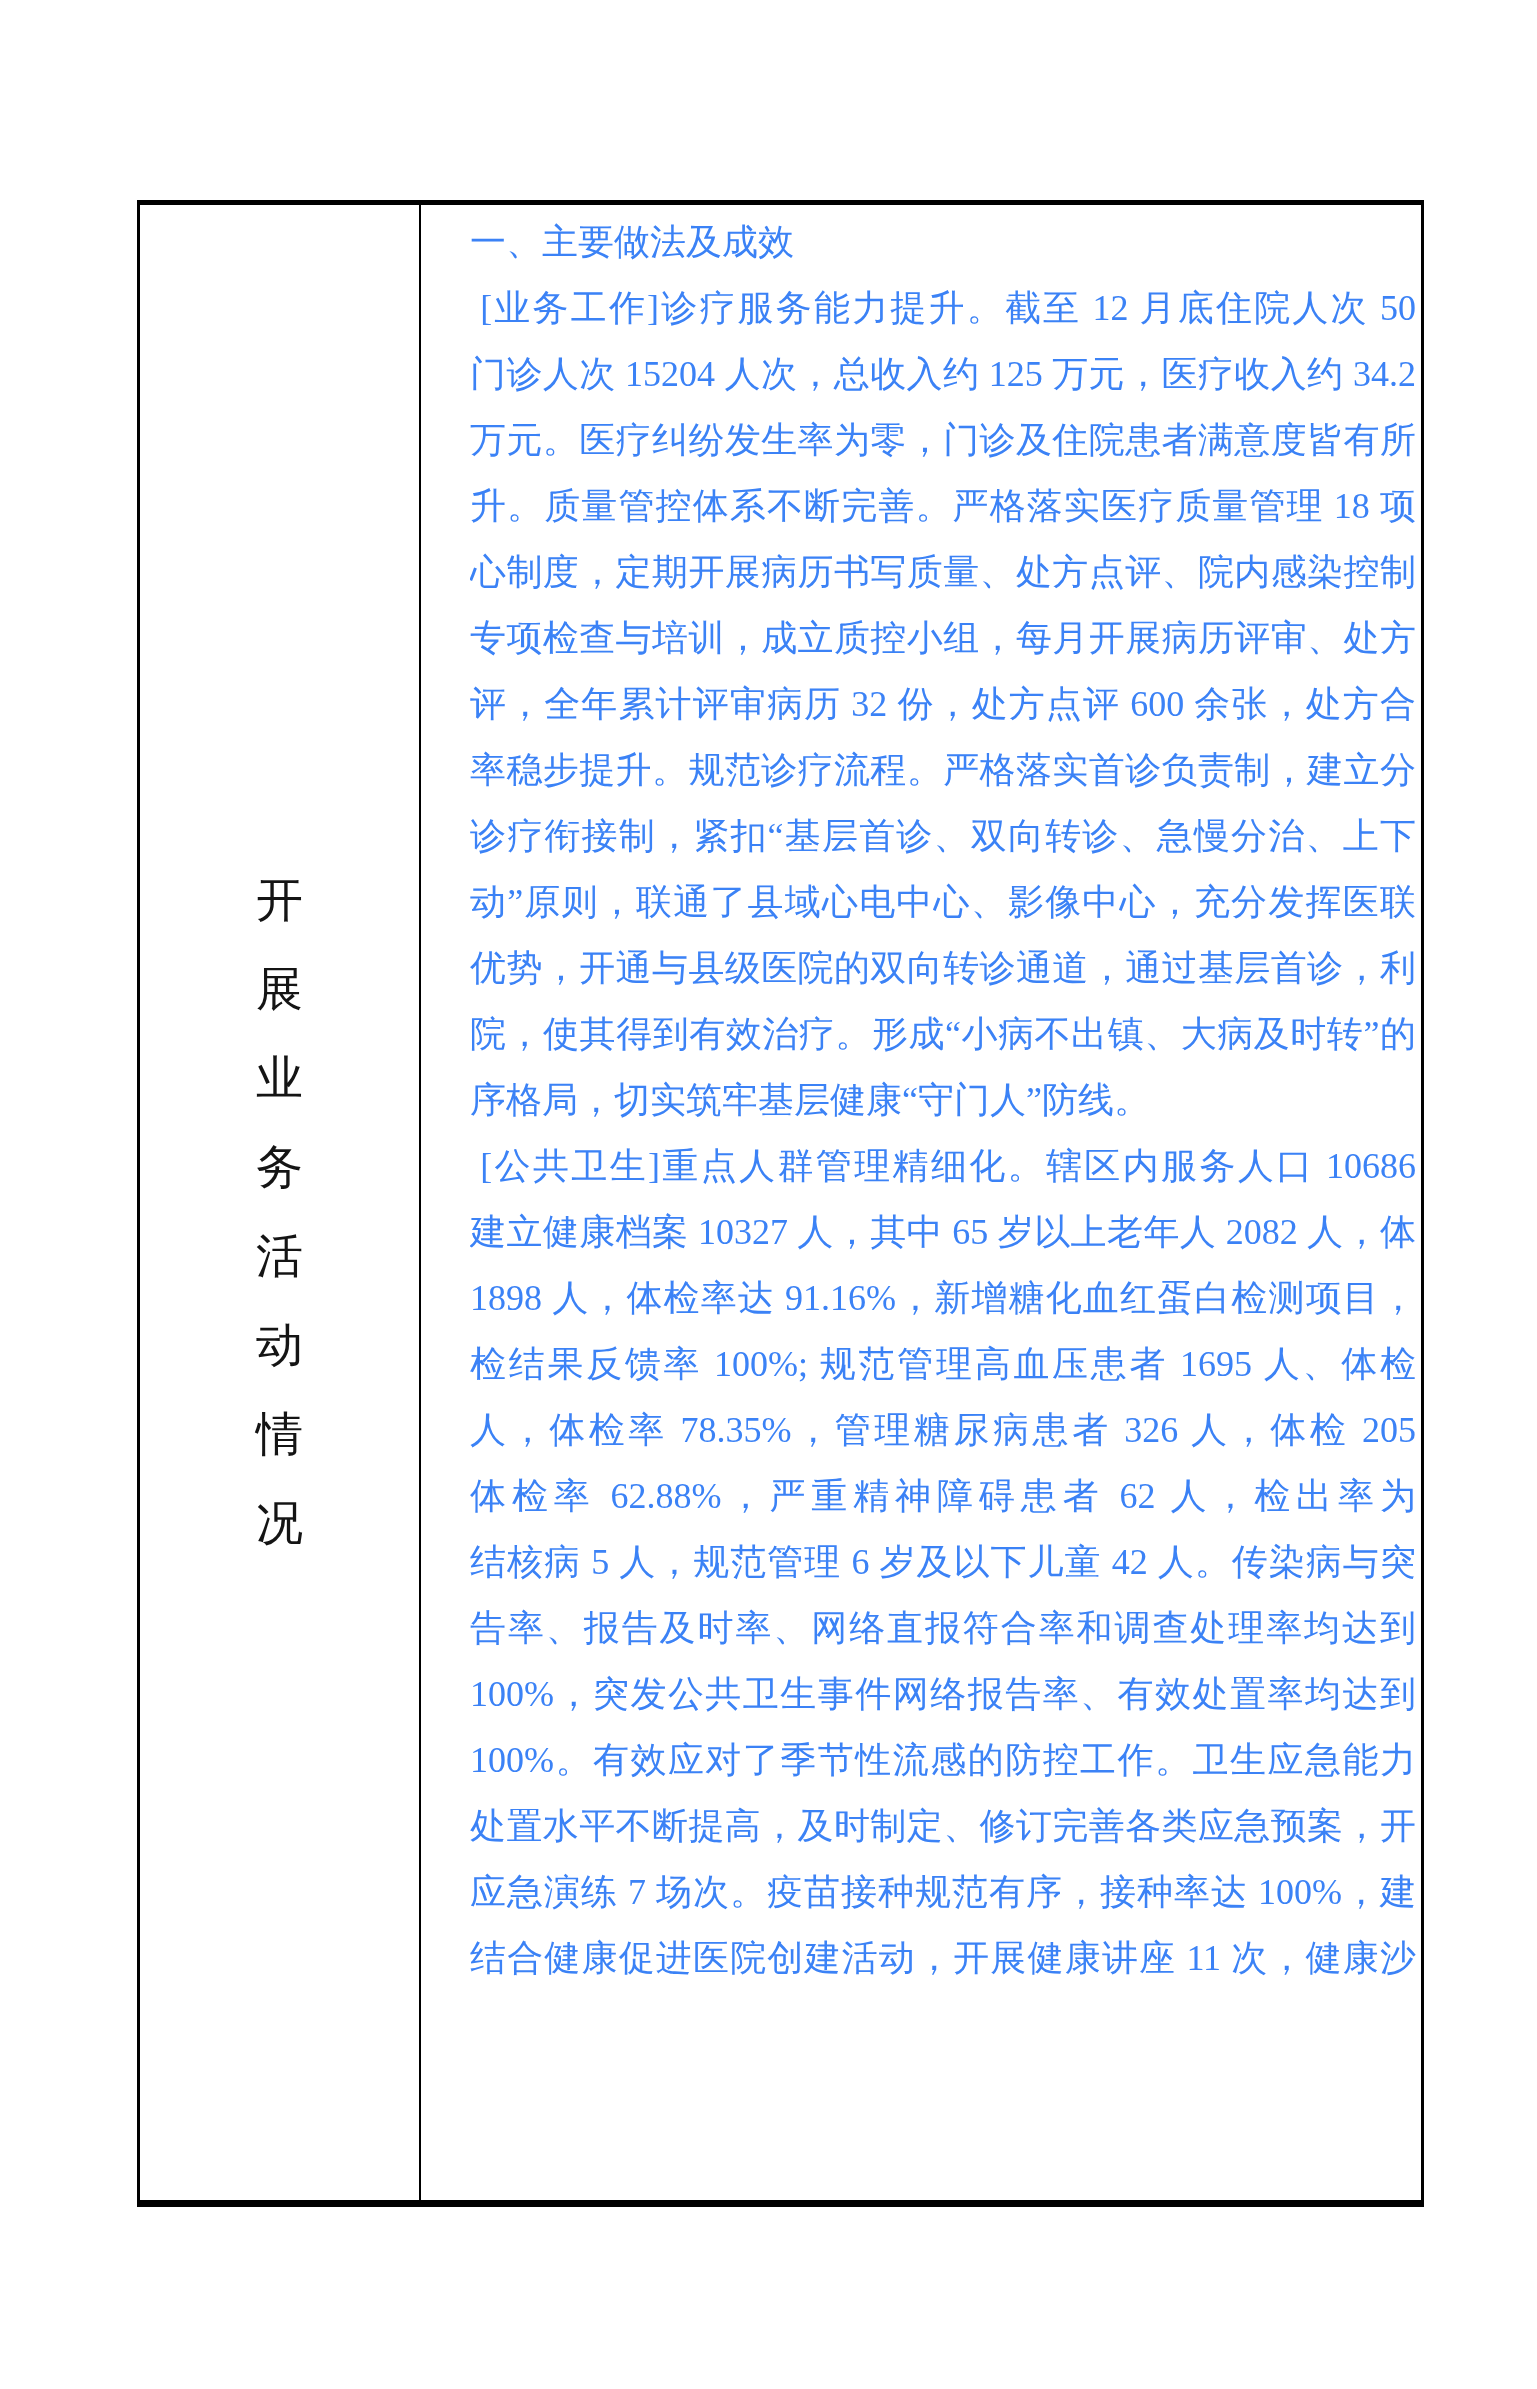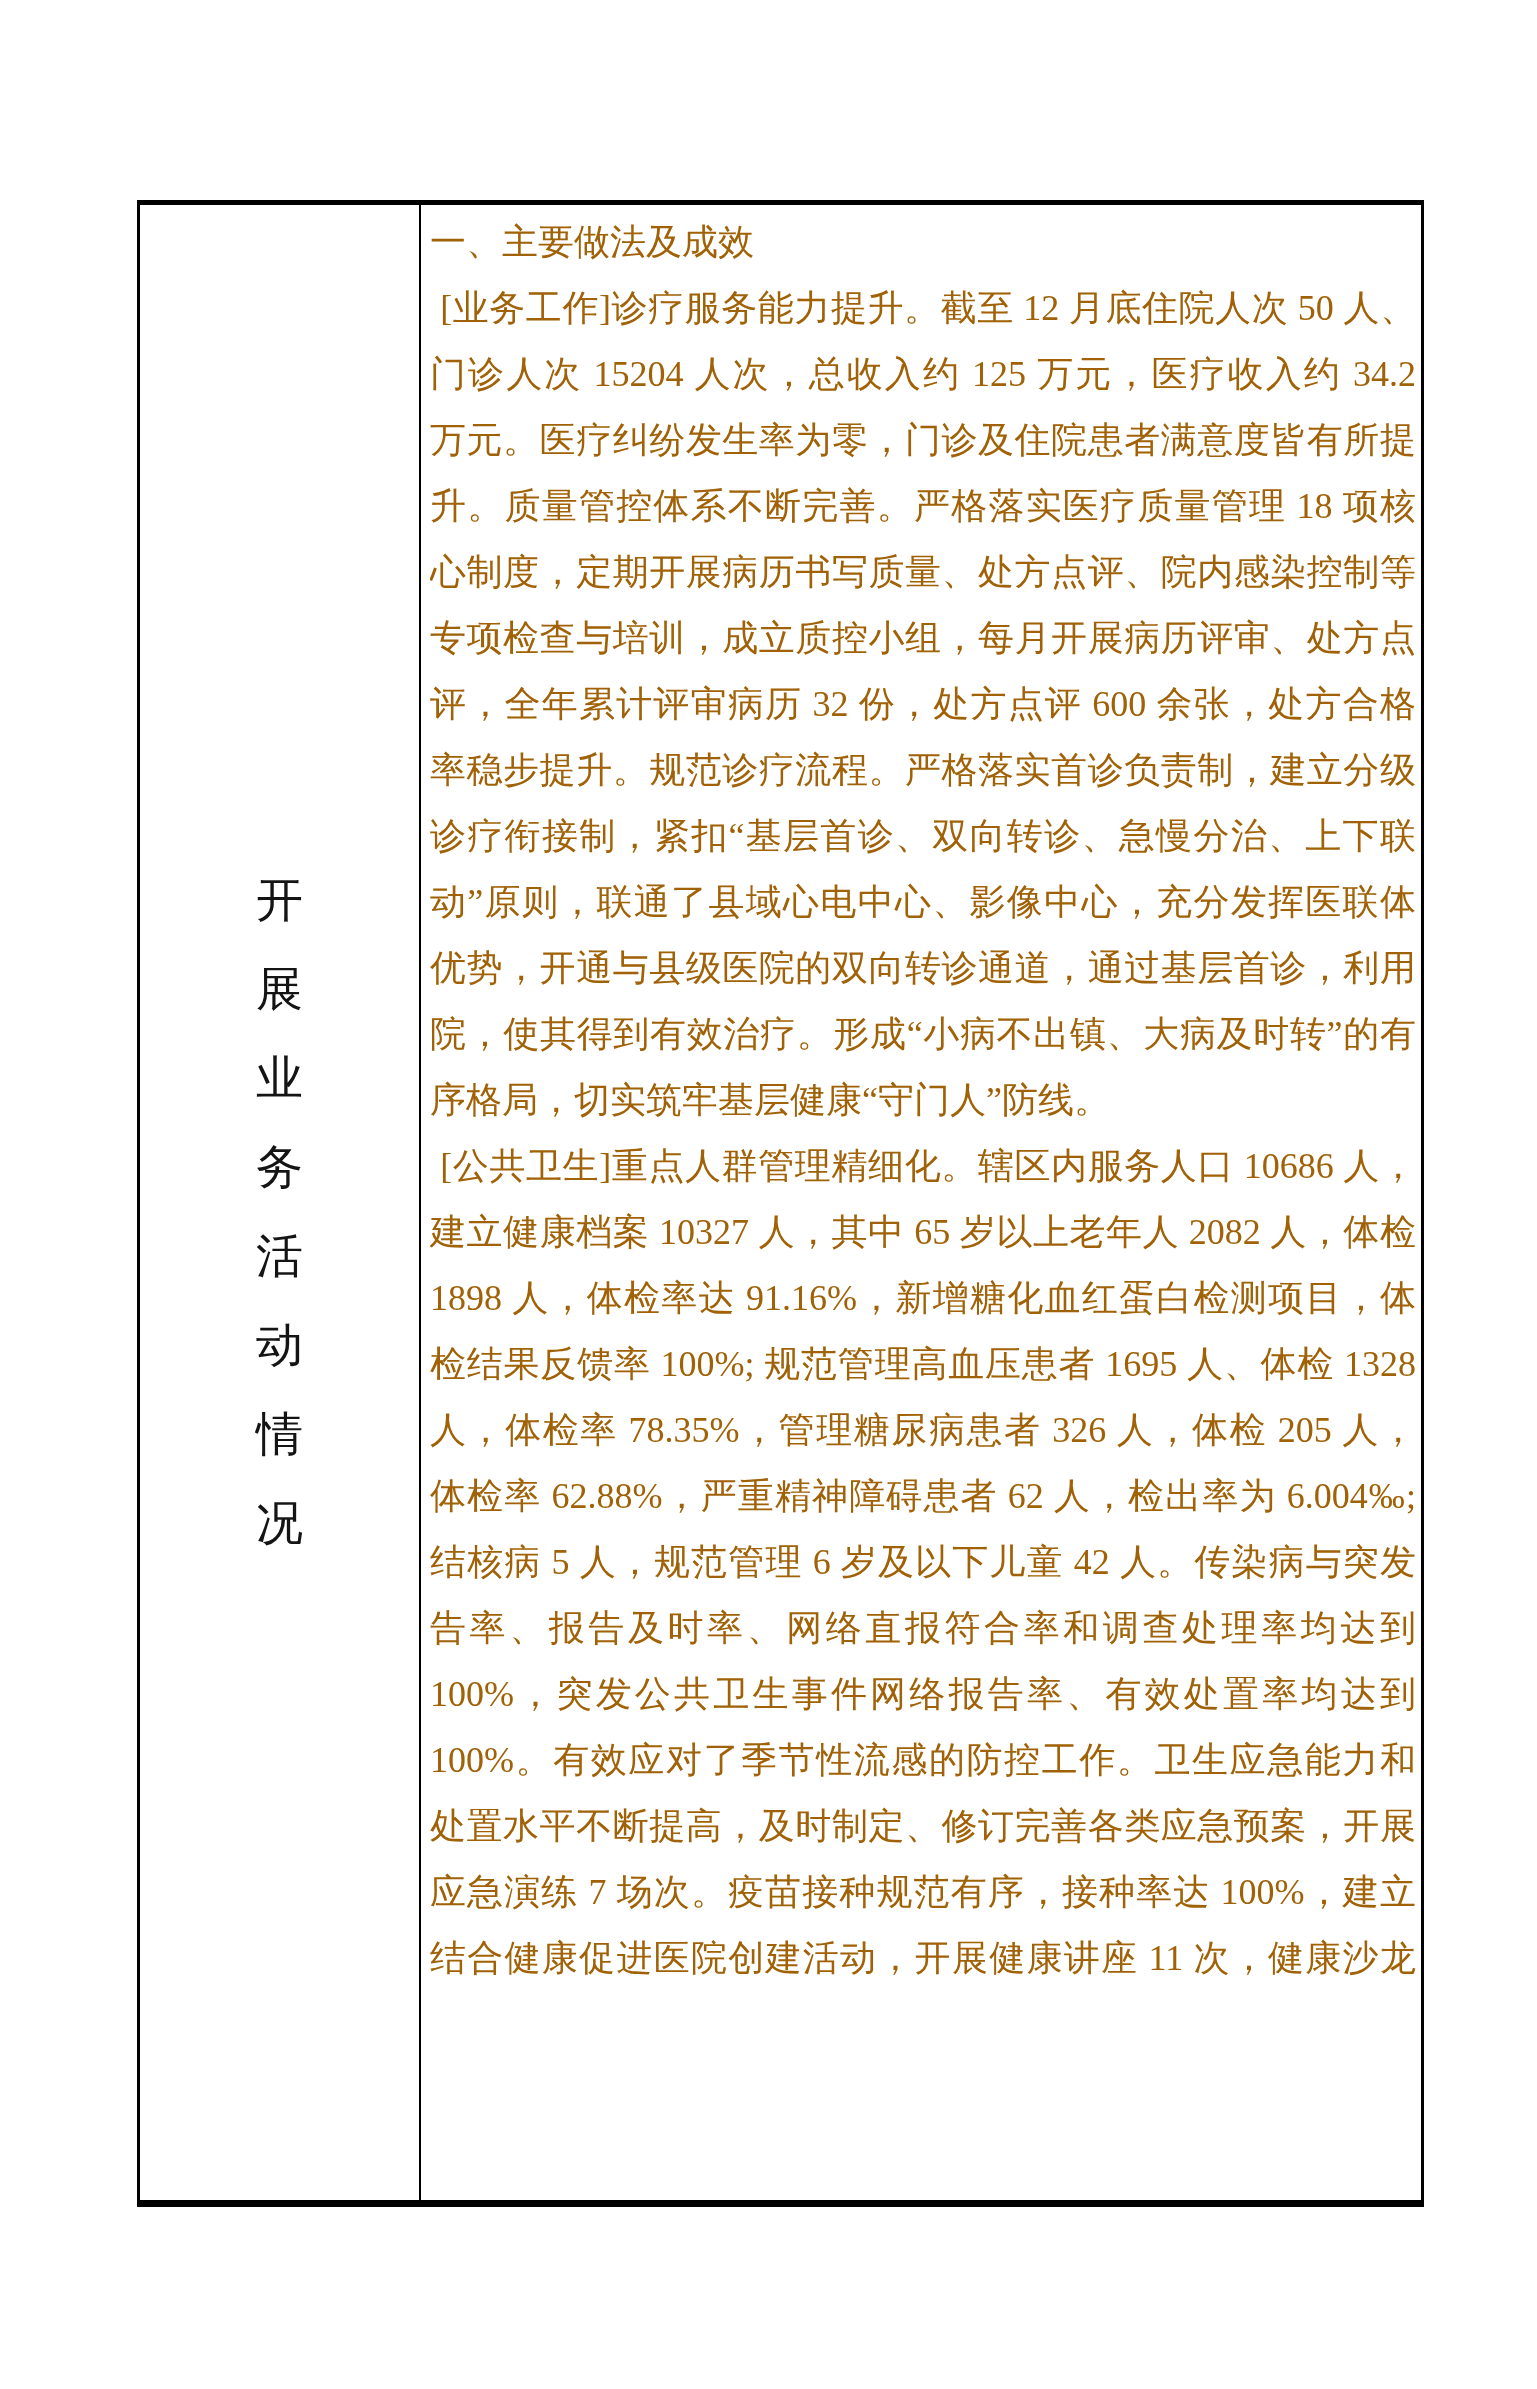--- a/index.html
+++ b/index.html
@@ -55,21 +55,22 @@
     padding: 3.8px 5.1px 0 9px;
     overflow: hidden;
   }
   .text-line {
     font-size: 36px;
     line-height: 66px;
     height: 66px;
     overflow: hidden;
     text-align: left;
     text-justify: inter-character;
-    color: #a16207;
+    color: #3b82f6;
+    margin-left: 40px;
   }
   .text-line.justify {
     text-align: justify;
     font-family: Liberation Serif, serif;
   }
   .text-line.justify::after {
     content: "";
     display: inline-block;
     width: 100%;
     height: 0;

